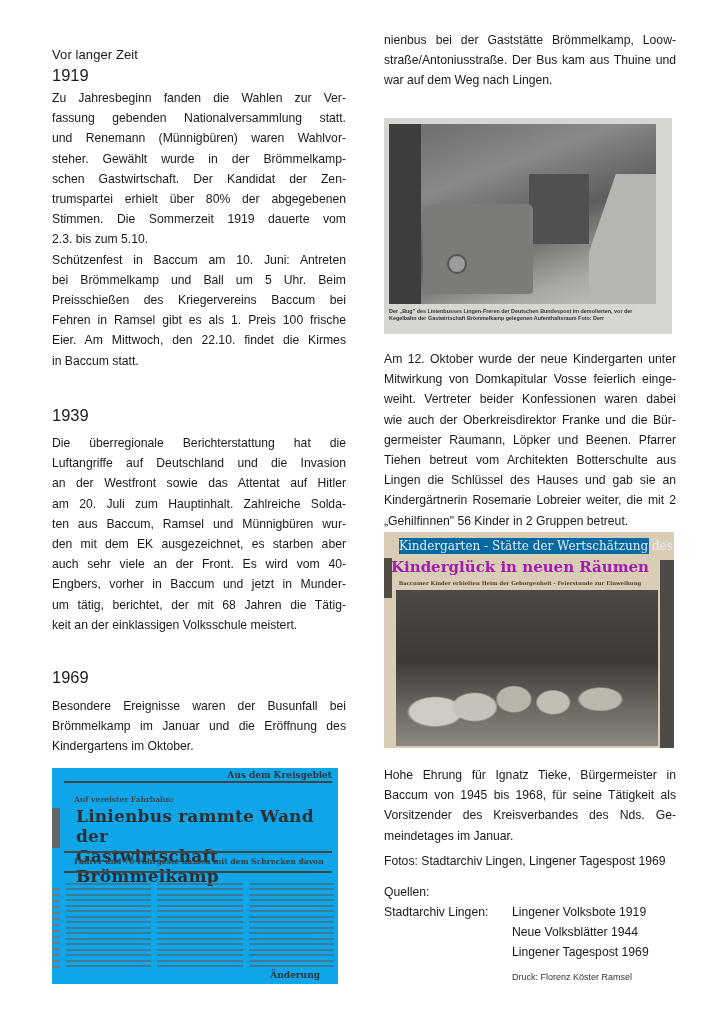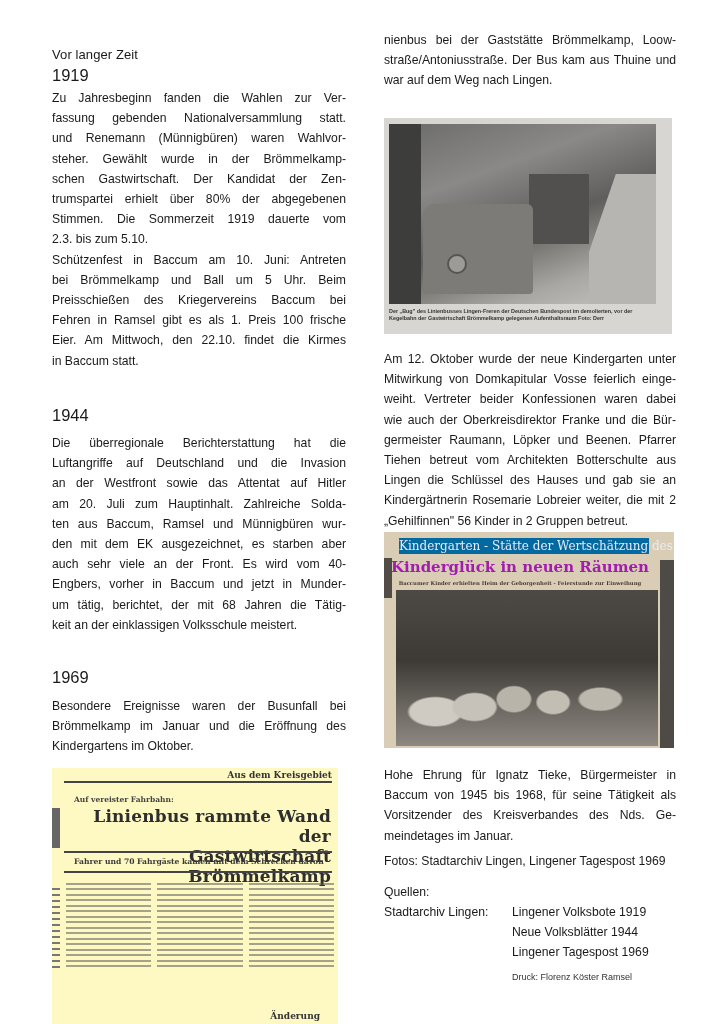--- a/index.html
+++ b/index.html
@@ -7,21 +7,21 @@
          font-family: "Liberation Sans", "DejaVu Sans", sans-serif; color: #1a1a1a; }
   .title { position: absolute; top: 36px; font-size: 13px; letter-spacing: 0.1px; margin-top: 11px; }
   .year { position: absolute; font-size: 16.5px; }
   .p { position: absolute; font-size: 12.2px; line-height: 20.2px; text-align: justify;
        text-align-last: left; }
   .p .ln { display: block; text-align: justify; text-align-last: justify; white-space: nowrap; }
   .p .ln.last { text-align-last: left; }
   .img { position: absolute; overflow: hidden; }
 
   
-  .np1 { left: 52px; top: 768px; width: 286px; height: 257px; background: #fef9c3; text-align: right; }
+  .np1 { left: 52px; top: 768px; width: 286px; height: 216px; background: #0ea5e9; }
   .np1 .kicker-right { position: absolute; right: 6px; top: 2px; font-family: "DejaVu Serif", serif; font-weight: bold; font-size: 9px; color: #333; }
   .np1 .rule { position: absolute; left: 12px; right: 6px; height: 1.5px; background: #444; }
   .np1 .kicker { position: absolute; left: 22px; top: 27px; font-family: "DejaVu Serif", serif; font-weight: bold; font-size: 7.5px; color: #444; }
   .np1 .headline { position: absolute; left: 24px; top: 38px; width: 255px; font-family: "DejaVu Serif", serif; font-weight: bold; font-size: 17px; line-height: 20px; color: #2e2e2e; letter-spacing: 0.2px; }
   .np1 .sub { position: absolute; left: 22px; top: 89px; font-family: "DejaVu Serif", serif; font-weight: bold; font-size: 7.6px; color: #3a3a3a; }
   .np1 .body-cols { position: absolute; left: 14px; top: 115px; width: 268px; height: 88px; display: flex; gap: 6px; }
   .np1 .bcol { flex: 1; background:
       repeating-linear-gradient(to bottom, #5b5b58 0 2px, transparent 2px 5.5px); opacity: 0.55; }
   .np1 .crest { position: absolute; left: 0; top: 40px; width: 8px; height: 40px; background: #666; }
   .np1 .edge { position: absolute; left: 0; top: 120px; width: 8px; height: 80px;
@@ -70,21 +70,21 @@
   <span class="ln">Stimmen. Die Sommerzeit 1919 dauerte vom</span>
   <span class="ln last">2.3. bis zum 5.10.</span>
   <span class="ln">Schützenfest in Baccum am 10. Juni: Antreten</span>
   <span class="ln">bei Brömmelkamp und Ball um 5 Uhr. Beim</span>
   <span class="ln">Preisschießen des Kriegervereins Baccum  bei</span>
   <span class="ln">Fehren in Ramsel gibt es als 1. Preis 100 frische</span>
   <span class="ln">Eier. Am Mittwoch, den 22.10. findet die Kirmes</span>
   <span class="ln last">in Baccum statt.</span>
 </div>
 
-<div class="year" style="left:52px; top:406px;">1944</div>
+<div class="year" style="left:52px; top:406px;">1939</div>
 <div class="p" style="left:52px; top:433px; width:294px;">
   <span class="ln">Die überregionale Berichterstattung hat die</span>
   <span class="ln">Luftangriffe auf Deutschland und die Invasion</span>
   <span class="ln">an der Westfront sowie das Attentat auf Hitler</span>
   <span class="ln">am 20. Juli zum Hauptinhalt. Zahlreiche Solda-</span>
   <span class="ln">ten aus Baccum, Ramsel und Münnigbüren wur-</span>
   <span class="ln">den mit dem EK ausgezeichnet, es starben aber</span>
   <span class="ln">auch sehr viele an der Front. Es wird vom 40-</span>
   <span class="ln">Engbers, vorher in Baccum und jetzt in Munder-</span>
   <span class="ln">um tätig, berichtet, der mit 68 Jahren die Tätig-</span>

